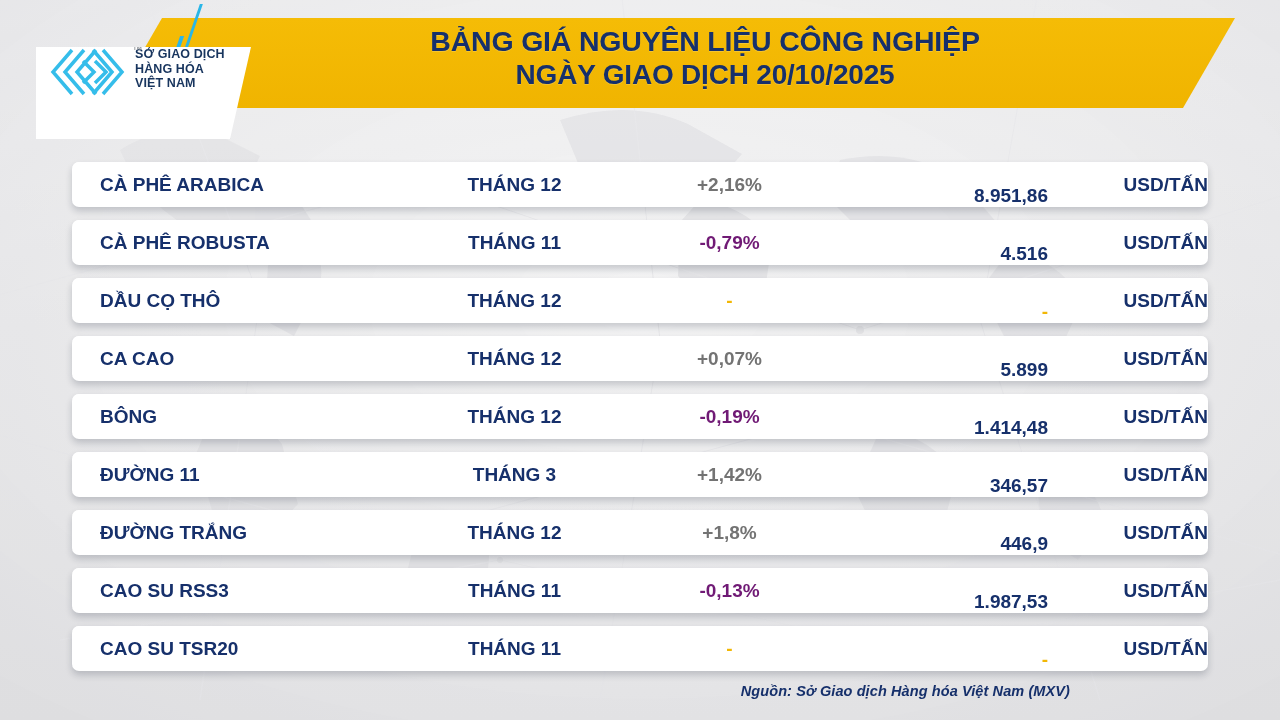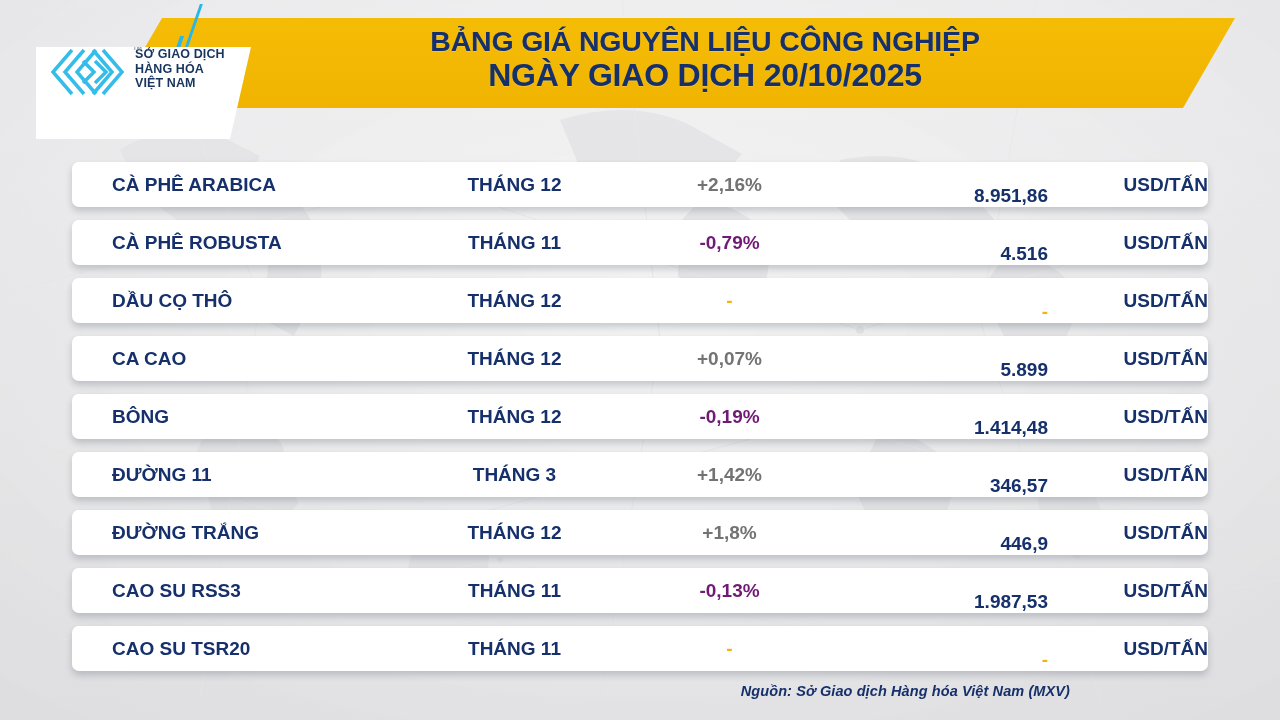--- a/index.html
+++ b/index.html
@@ -107,21 +107,21 @@
     top: 24px;
     width: 930px;
     text-align: center;
     color: #16306b;
     font-weight: bold;
     font-size: 28.5px;
     line-height: 34px;
     letter-spacing: -0.2px;
     text-shadow: 0 1px 0 rgba(255,255,255,0.18);
   }
-  .header-title .line2 { font-size: 32px; }
+  .header-title .line2 { font-size: 28px; }
 
   
   .table {
     position: absolute;
     left: 72px;
     top: 162px;
     width: 1136px;
   }
 
   .row {
@@ -132,21 +132,21 @@
     border-radius: 7px;
     box-shadow: 0 4px 7px rgba(20,30,50,0.20), 0 1px 0 rgba(255,255,255,0.9) inset;
     display: flex;
     align-items: center;
     color: #16306b;
     font-weight: bold;
     font-size: 19px;
   }
   .row:last-child { margin-bottom: 0; }
 
-  .c-name  { width: 330px; padding-left: 40px; text-align: left;  }
+  .c-name  { width: 330px; padding-left: 28px; text-align: left;  }
   .c-month { width: 225px; text-align: center; }
   .c-chg   { width: 205px; text-align: center; }
   .c-price { width: 225px; text-align: right; padding-right: 9px; margin-top: 22px; }
   .c-unit  { width: 151px; text-align: right; padding-left: 0; }
 
   .chg-up   { color: #737373; }
   .chg-down { color: #701a75; }
   .chg-flat { color: #f2b705; }
   .val-flat { color: #f2b705; }
 

